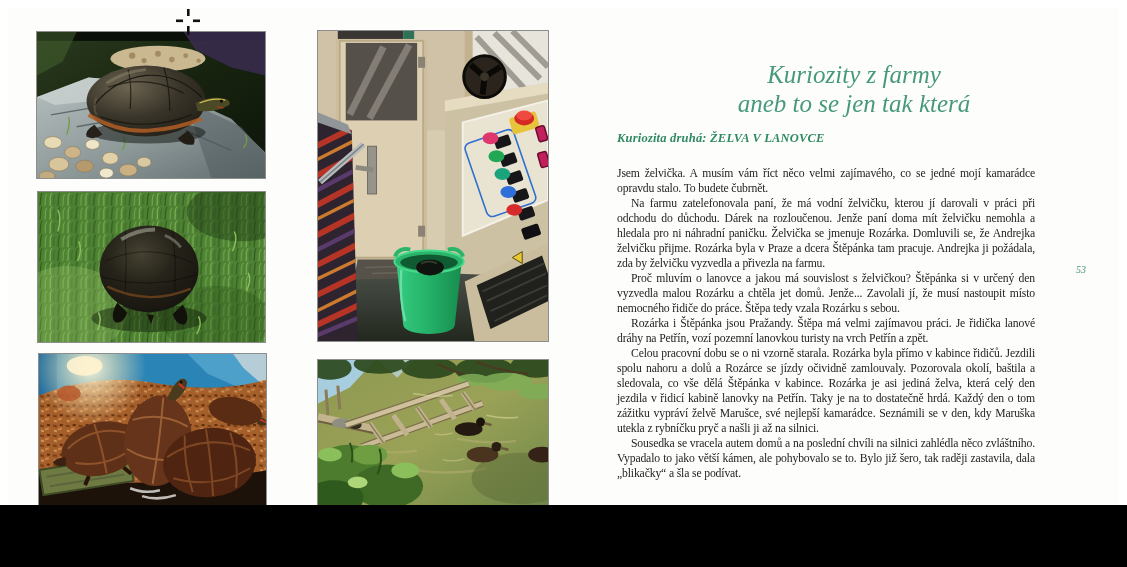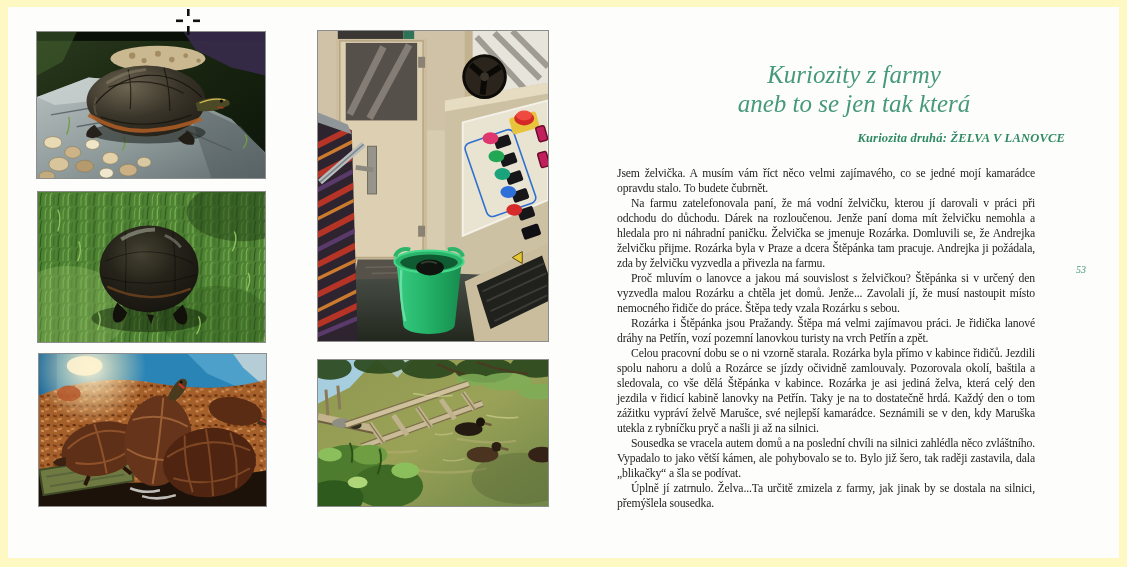--- a/index.html
+++ b/index.html
@@ -1,30 +1,30 @@
 <!DOCTYPE html>
 <html><head>
 <meta charset="utf-8">
 <style>
   html,body{margin:0;padding:0;background:#000;}
-  #root{position:relative;width:1127px;height:567px;background:#fef9c3;overflow:hidden;
+  #root{position:relative;width:1127px;height:505px;background:#ffffff;overflow:hidden;
         font-family:"Liberation Serif","DejaVu Serif",serif;}
   .paper{position:absolute;left:8px;top:7px;width:1111px;height:551px;background:#fdfdfc;}
   figure.photo{position:absolute;margin:0;border:1px solid #8d8d8d;box-sizing:border-box;
         overflow:hidden;background:#777;}
   figure.photo svg{display:block;width:100%;height:100%;}
   #ph1{left:36px;top:31px;width:230px;height:148px;}
   #ph2{left:37px;top:191px;width:229px;height:152px;}
   #ph3{left:38px;top:353px;width:229px;height:154px;}
   #ph4{left:317px;top:30px;width:232px;height:312px;}
   #ph5{left:317px;top:359px;width:232px;height:148px;}
   .title{position:absolute;left:645px;top:60px;width:418px;text-align:center;
         font-style:italic;font-size:25px;line-height:29px;}
-  .subhead{position:absolute;left:647px;top:131px;width:418px;font-style:italic;
-        font-weight:bold;font-size:12.5px;letter-spacing:.2px;text-align:right;}
+  .subhead{position:absolute;left:617px;top:131px;width:418px;font-style:italic;
+        font-weight:bold;font-size:12.5px;letter-spacing:.2px;}
   .bodytext{position:absolute;left:617px;top:166px;width:418px;color:#242424;
         font-size:11.7px;line-height:15px;text-align:justify;letter-spacing:-0.15px;}
   .bodytext p{margin:0;text-indent:14px;}
   .bodytext p.first{text-indent:0;}
   .pagenum{position:absolute;left:1076px;top:264px;font-style:italic;font-size:10px;}
   .cursor{position:absolute;left:176px;top:9px;width:24px;height:26px;}
 </style>
 </head>
 <body>
 
@@ -341,21 +341,20 @@
 
   <div class="subhead" style="color: rgb(46, 138, 96);">Kuriozita druhá: ŽELVA V LANOVCE</div>
 
   <div class="bodytext" style="color: rgb(36, 36, 36);">
     <p class="first">Jsem želvička. A musím vám říct něco velmi zajímavého, co se jedné mojí kamarádce opravdu stalo. To budete čubrnět.</p>
     <p>Na farmu zatelefonovala paní, že má vodní želvičku, kterou jí darovali v práci při odchodu do důchodu. Dárek na rozloučenou. Jenže paní doma mít želvičku nemohla a hledala pro ni náhradní paničku. Želvička se jmenuje Rozárka. Domluvili se, že Andrejka želvičku přijme. Rozárka byla v Praze a dcera Štěpánka tam pracuje. Andrejka ji požádala, zda by želvičku vyzvedla a přivezla na farmu.</p>
     <p>Proč mluvím o lanovce a jakou má souvislost s želvičkou? Štěpánka si v určený den vyzvedla malou Rozárku a chtěla jet domů. Jenže... Zavolali jí, že musí nastoupit místo nemocného řidiče do práce. Štěpa tedy vzala Rozárku s sebou.</p>
     <p>Rozárka i Štěpánka jsou Pražandy. Štěpa má velmi zajímavou práci. Je řidička lanové dráhy na Petřín, vozí pozemní lanovkou turisty na vrch Petřín a zpět.</p>
     <p>Celou pracovní dobu se o ni vzorně starala. Rozárka byla přímo v kabince řidičů. Jezdili spolu nahoru a dolů a Rozárce se jízdy očividně zamlouvaly. Pozorovala okolí, baštila a sledovala, co vše dělá Štěpánka v kabince. Rozárka je asi jediná želva, která celý den jezdila v řidicí kabině lanovky na Petřín. Taky je na to dostatečně hrdá. Každý den o tom zážitku vypráví želvě Marušce, své nejlepší kamarádce. Seznámili se v den, kdy Maruška utekla z rybníčku pryč a našli ji až na silnici.</p>
     <p>Sousedka se vracela autem domů a na poslední chvíli na silnici zahlédla něco zvláštního. Vypadalo to jako větší kámen, ale pohybovalo se to. Bylo již šero, tak raději zastavila, dala „blikačky“ a šla se podívat.</p>
-    <p>Úplně jí zatrnulo. Želva...Ta určitě zmizela z farmy, jak jinak by se dostala na silnici, přemýšlela sousedka.</p>
   </div>
 
   <div class="pagenum" style="color: rgb(71, 153, 125);">53</div>
 
   <svg class="cursor" viewBox="0 0 24 26">
     <g fill="#101010">
       <rect x="11" y="0" width="2.6" height="7"></rect>
       <rect x="11" y="17" width="2.6" height="9"></rect>
       <rect x="0" y="10.5" width="7" height="2.6"></rect>
       <rect x="17" y="10.5" width="7" height="2.6"></rect>

